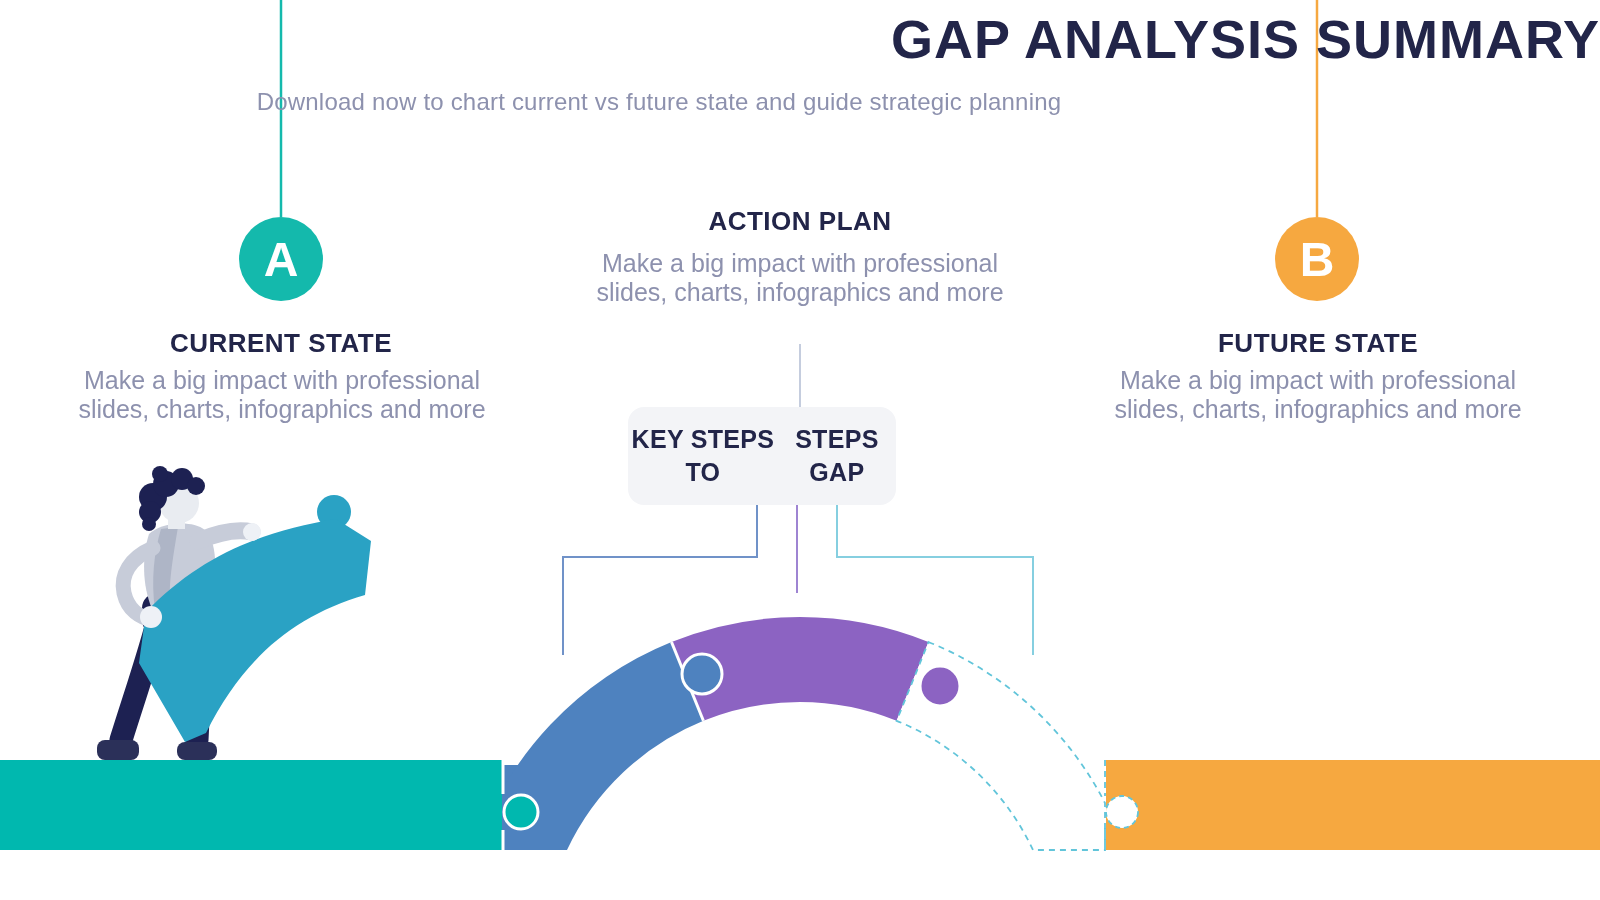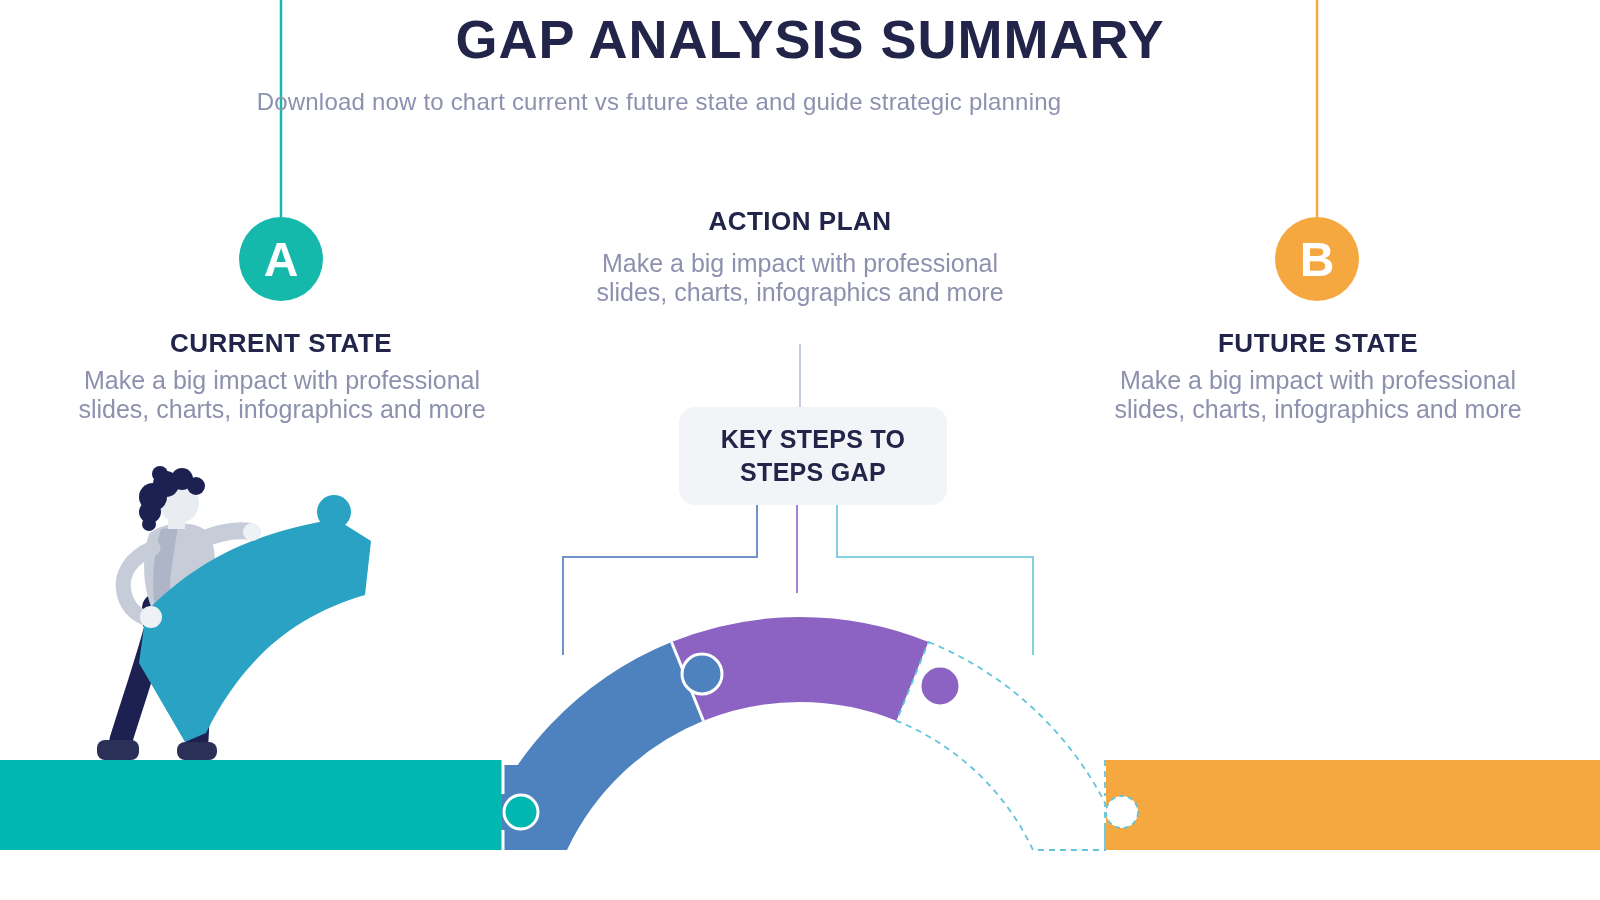--- a/index.html
+++ b/index.html
@@ -24,21 +24,21 @@
     --shoe:#2b3059;
     --hand:#eef1f6;
   }
   *{margin:0;padding:0;box-sizing:border-box;}
   html,body{width:1600px;height:900px;background:#ffffff;overflow:hidden;}
   body{font-family:"Liberation Sans", sans-serif;}
   .stage{position:relative;width:1600px;height:900px;background:#fff;overflow:hidden;}
   .scene{position:absolute;inset:0;z-index:1;}
   .txt{position:absolute;z-index:2;}
   .page-title{
-    top:8px;left:0;width:1600px;text-align:center;
+    top:8px;left:0;width:1600px;text-align:right;
     font-size:54px;font-weight:800;letter-spacing:1px;color:var(--navy);padding-left:20px;
   }
   .page-subtitle{
     top:88px;left:0;width:1318px;text-align:center;
     font-size:24px;font-weight:400;color:var(--text-gray);letter-spacing:.2px;
   }
   .badge{
     position:absolute;z-index:2;width:84px;height:84px;border-radius:50%;
     display:flex;align-items:center;justify-content:center;
     color:#ffffff;font-size:48px;font-weight:800;
@@ -53,23 +53,23 @@
   .heading-action{left:600px;top:206px;}
   .heading-future{left:1118px;top:328px;}
   .col-body{
     position:absolute;z-index:2;width:450px;text-align:center;
     font-size:25px;line-height:29px;color:var(--text-gray);
   }
   .body-current{left:57px;top:366px;}
   .body-action{left:575px;top:249px;}
   .body-future{left:1093px;top:366px;}
   .key-box{
-    position:absolute;z-index:2;left:679px;top:407px;width:268px;height:98px;
+    position:absolute;z-index:2;left:628px;top:407px;width:268px;height:98px;
     background:var(--box-bg);border-radius:16px;
-    display:flex;flex-direction:column;align-items:center;justify-content:center;
+    display:flex;align-items:center;justify-content:center;
     font-size:25px;font-weight:800;line-height:33px;color:var(--navy);text-align:center;
     letter-spacing:.3px;
   }
 </style>
 </head>
 <body>
 
 <div class="stage">
 
   <svg class="scene" viewBox="0 0 1600 900" aria-hidden="true">

